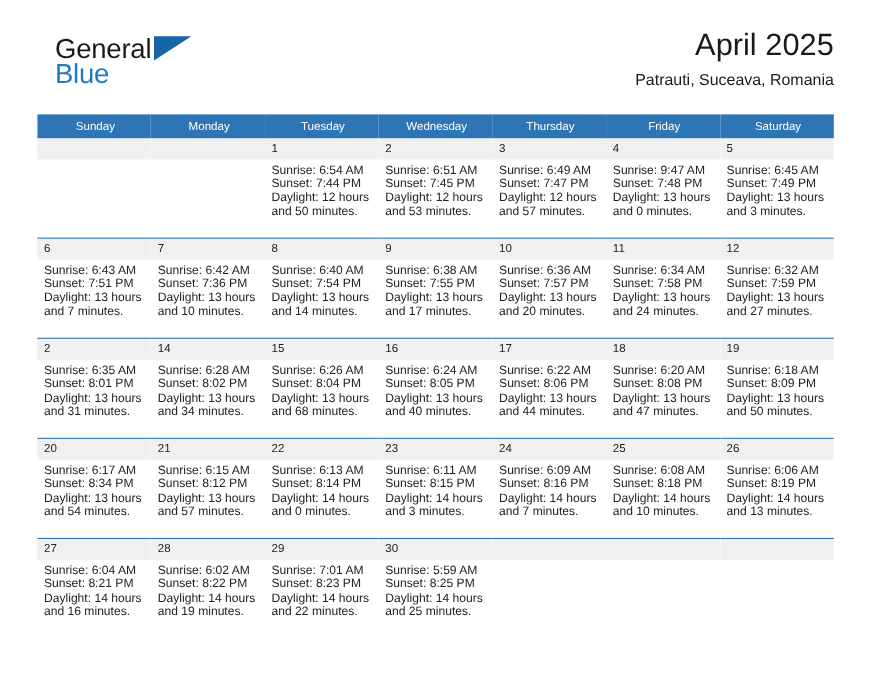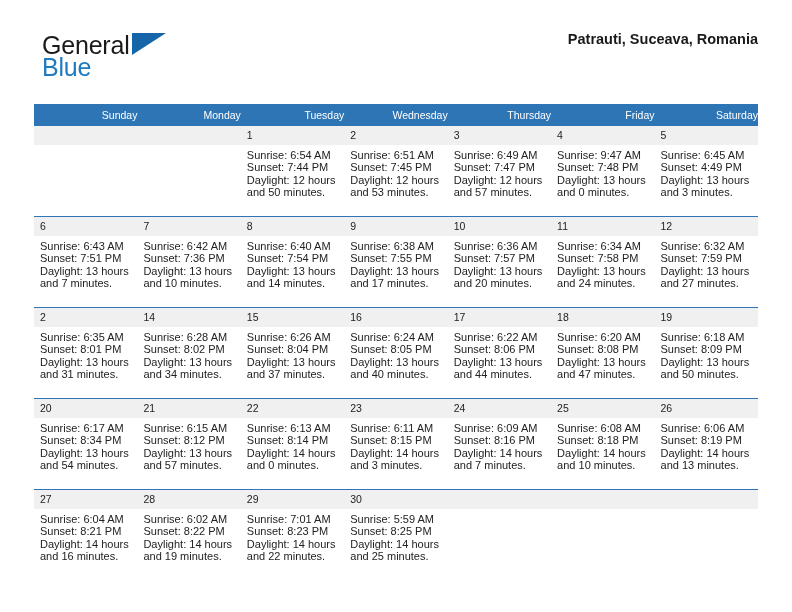--- a/index.html
+++ b/index.html
@@ -24,21 +24,21 @@
   
   .header {
     position: absolute;
     left: 34px;
     top: 24px;
     right: 34px;
     height: 72px;
   }
   .logo {
     position: absolute;
-    left: 8px;
+    left: 16px;
     top: 8px;
     width: 240px;
     height: 56px;
   }
   .logo-general {
     font-size: 25px;
     color: #1a1a1a;
     letter-spacing: -0.2px;
     line-height: 26px;
     display: block;
@@ -73,38 +73,38 @@
     color: #1a1a1a;
     line-height: 34px;
     font-weight: normal;
     margin: 0;
   }
   .cal-subtitle {
     font-size: 14.5px;
     color: #1a1a1a;
     line-height: 22px;
     margin: 4px 0 0 0;
-    font-weight: bold;
+    font-weight: normal;
   }
 
   
   .calendar {
     position: absolute;
     left: 34px;
     top: 104px;
     width: 724px;
     border-collapse: collapse;
     table-layout: fixed;
   }
   .calendar th {
     background: #2e75b6;
     color: #ffffff;
     font-size: 10.5px;
     font-weight: normal;
-    text-align: right;
+    text-align: center;
     padding: 5px 0 5px 2px;
     height: 11px;
     border: none;
   }
   .calendar td {
     vertical-align: top;
     padding: 0;
     border: none;
     width: 103.42px;
     height: 90px;
@@ -148,20 +148,21 @@
 
   <div class="header">
 
     <div class="logo">
       <span class="logo-general">General</span>
       <span class="logo-tri"></span>
       <span class="logo-blue">Blue</span>
     </div>
 
     <div class="title-block">
+      <h1 class="cal-title">April 2025</h1>
       <h2 class="cal-subtitle">Patrauti, Suceava, Romania</h2>
     </div>
 
   </div>
 
   <table class="calendar">
     <thead>
       <tr id="weekday-row">
           <th>Sunday</th>
           <th>Monday</th>
@@ -226,21 +227,21 @@
                 <div>Daylight: 13 hours</div>
                 <div>and 0 minutes.</div>
               </div>
             </div>
           </td>
           <td>
             <div class="cell-inner">
               <div class="daynum">5</div>
               <div class="details">
                 <div>Sunrise: 6:45 AM</div>
-                <div>Sunset: 4:49 PM</div>
+                <div>Sunset: 7:49 PM</div>
                 <div>Daylight: 13 hours</div>
                 <div>and 3 minutes.</div>
               </div>
             </div>
           </td>
         </tr>
         <tr class="week-row">
           <td>
             <div class="cell-inner">
               <div class="daynum">6</div>
@@ -342,21 +343,21 @@
               </div>
             </div>
           </td>
           <td>
             <div class="cell-inner">
               <div class="daynum">15</div>
               <div class="details">
                 <div>Sunrise: 6:26 AM</div>
                 <div>Sunset: 8:04 PM</div>
                 <div>Daylight: 13 hours</div>
-                <div>and 37 minutes.</div>
+                <div>and 68 minutes.</div>
               </div>
             </div>
           </td>
           <td>
             <div class="cell-inner">
               <div class="daynum">16</div>
               <div class="details">
                 <div>Sunrise: 6:24 AM</div>
                 <div>Sunset: 8:05 PM</div>
                 <div>Daylight: 13 hours</div>

